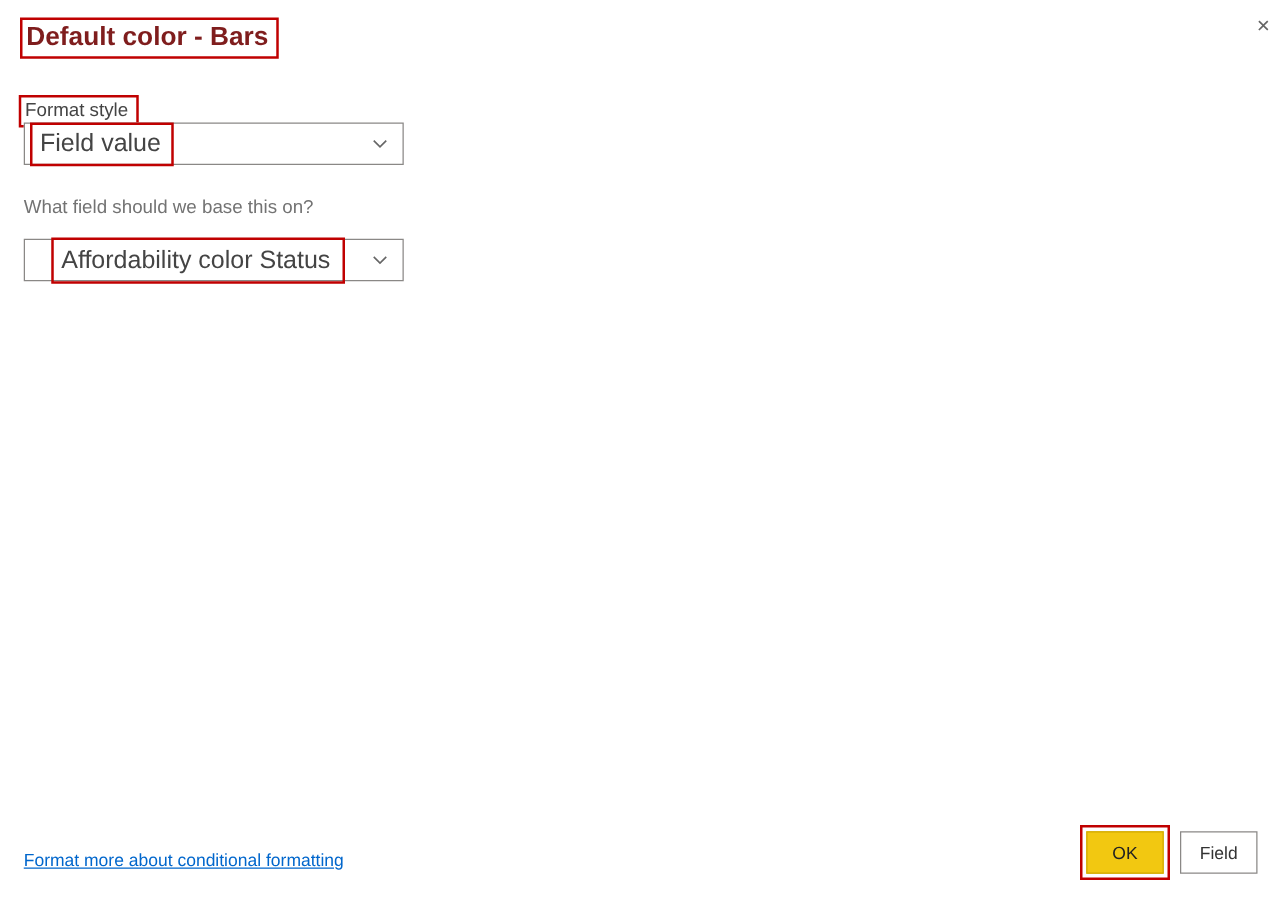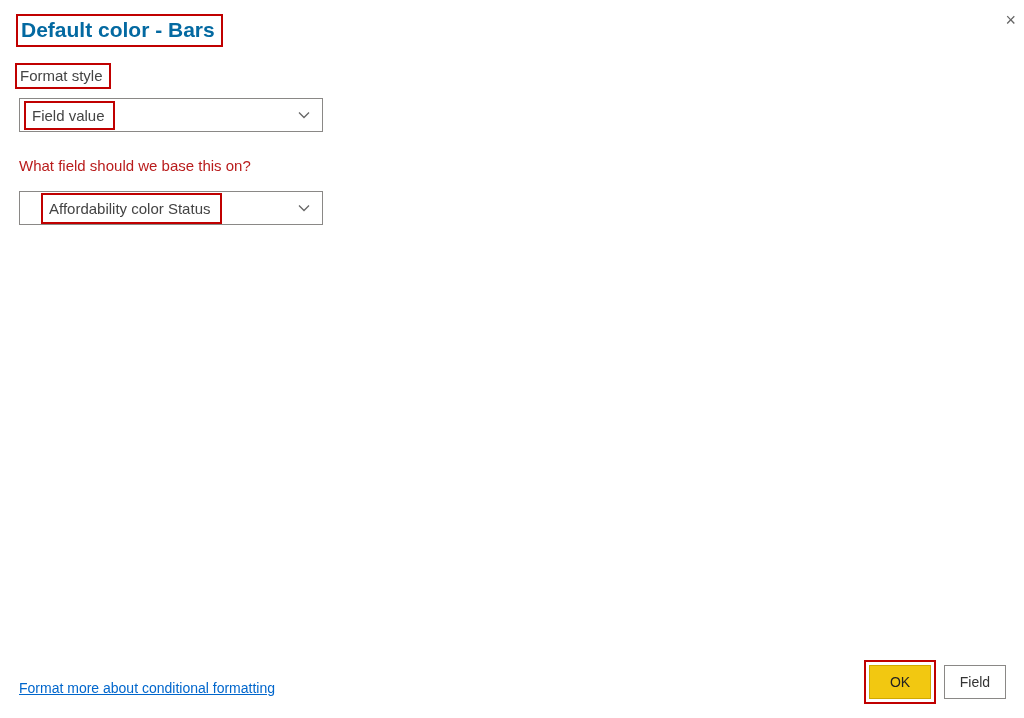--- a/index.html
+++ b/index.html
@@ -20,29 +20,29 @@
       cursor: pointer;
       font-weight: 300;
       padding: 4px;
     }
     .dialog-title {
       position: absolute;
       top: 14px;
       left: 16px;
       font-size: 21px;
       font-weight: 600;
-      color: #0369a1;
+      color: #7f1d1d;
       padding: 2px 6px 3px 3px;
     }
     .hl-red {
       border: 2px solid #c00000;
     }
     .section-label {
       position: absolute;
-      top: 63px;
+      top: 76px;
       left: 15px;
       font-size: 15px;
       color: #444;
       padding: 2px 6px 3px 3px;
     }
     .dropdown {
       position: absolute;
       width: 304px;
       height: 34px;
       border: 1px solid #8a8886;
@@ -56,35 +56,35 @@
     .dd-format {
       top: 98px;
       left: 19px;
     }
     .dd-format .dd-text {
       border: 2px solid #c00000;
       margin-left: 4px;
       padding: 4px 8px 4px 6px;
     }
     .dd-text {
-      font-size: 15px;
+      font-size: 20px;
       color: #444;
     }
     .chevron {
       margin-right: 2px;
     }
     .chevron svg {
       display: block;
     }
     .field-label {
       position: absolute;
       top: 157px;
       left: 19px;
       font-size: 15px;
-      color: #b91c1c;
+      color: #737373;
     }
     .dd-field {
       top: 191px;
       left: 19px;
     }
     .dd-field .dd-text {
       border: 2px solid #c00000;
       margin-left: 21px;
       padding: 5px 10px 5px 6px;
     }

